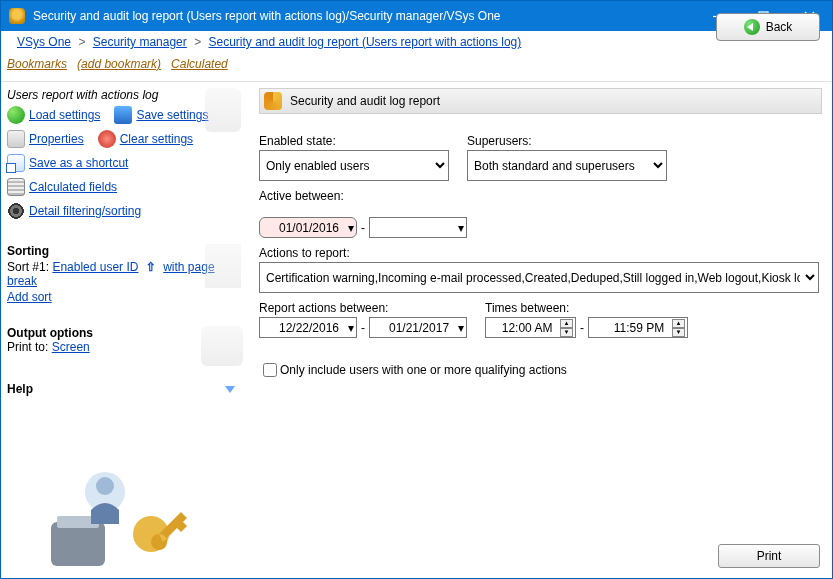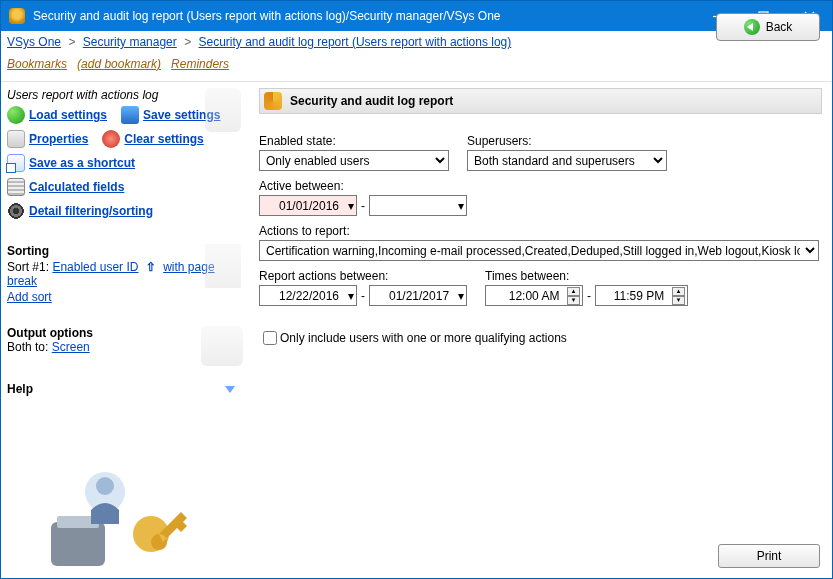--- a/index.html
+++ b/index.html
@@ -4,58 +4,58 @@
 <style>
   * { box-sizing: border-box; font-family: "Segoe UI", Tahoma, sans-serif; font-size: 12px; }
   html, body { margin: 0; padding: 0; background: #fff; }
   #window { width: 833px; height: 579px; border: 1px solid #0064b8; display: flex; flex-direction: column; }
   #titlebar { height: 30px; background: #0a78d6; color: #fff; display: flex; align-items: center; padding: 0 0 0 8px; }
   #titlebar .icon { width: 16px; height: 16px; background: radial-gradient(circle at 50% 40%, #f6c649 35%, #c88b0a 70%); border-radius: 4px; margin-right: 8px; }
   #titlebar .title { flex: 1; white-space: nowrap; overflow: hidden; }
   #wbtns { display: flex; }
   .wbtn { width: 46px; height: 30px; display: flex; align-items: center; justify-content: center; color: #fff; }
   .wbtn svg { width: 11px; height: 11px; stroke: #fff; fill: none; stroke-width: 1.2; }
-  #breadcrumb { padding: 4px 6px; background: #fff; }
+  #breadcrumb { padding: 4px 16px; background: #fff; }
   #breadcrumb a { color: #0047c2; text-decoration: underline; }
   #breadcrumb .sep { color: #666; margin: 0 4px; }
   #bookbar { padding: 4px 6px 10px 6px; display: flex; gap: 10px; }
   #bookbar a { color: #a16207; text-decoration: underline; font-style: italic; }
   #content { flex: 1; display: flex; overflow: hidden; border-top: 1px solid #e3e3e3; }
   #left { width: 248px; padding: 6px 4px 6px 6px; position: relative; }
   #right { flex: 1; padding: 6px 10px; position: relative; display: flex; flex-direction: column; }
   #backbtn { position: absolute; top: -40px; right: 12px; width: 104px; height: 28px; background: linear-gradient(#fdfdfd, #e7e7e7); border: 1px solid #8c8c8c; border-radius: 4px; display: flex; align-items: center; justify-content: center; gap: 6px; }
   #backbtn .bicon { width: 16px; height: 16px; background: radial-gradient(circle at 30% 30%, #7ae27a, #1a9a1a); border-radius: 50%; position: relative; }
   #backbtn .bicon:after { content:""; position:absolute; left:3px; top:4px; width:0;height:0; border-top:4px solid transparent; border-bottom:4px solid transparent; border-right:6px solid #fff; }
   .section-head { font-weight: bold; margin-top: 8px; }
   .subtitle { font-style: italic; }
-  .toolrow { display: flex; align-items: center; height: 22px; gap: 4px; margin: 2px 0; font-weight: bold; }
+  .toolrow { display: flex; align-items: center; height: 22px; gap: 4px; margin: 2px 0; }
   .lnk { color: #0047c2; text-decoration: underline; cursor: pointer; }
   .ticon { width: 18px; height: 18px; border-radius: 3px; flex: 0 0 18px; display:inline-block; }
   .ic-load { background: radial-gradient(circle at 30% 30%, #8ce86a, #1a9a1a); border-radius:50%; }
   .ic-save { background: linear-gradient(#5cb3ff,#2769c5); }
   .ic-prop { background: linear-gradient(#f1f1f1,#cfcfcf); border:1px solid #aaa; }
   .ic-clear { background: radial-gradient(circle at 50% 50%, #ff8b7e, #c53021); border-radius:50%; }
   .ic-shortcut { background: linear-gradient(#fff,#cfe4ff); border:1px solid #7aa6ff; position:relative;}
   .ic-shortcut:after{content:"";position:absolute;left:-2px;bottom:-2px;width:8px;height:8px;border:1px solid #2769c5;background:#fff;}
   .ic-design { background: linear-gradient(#fff,#dcdcdc); border:1px solid #aaa; }
   .ic-calc { background: repeating-linear-gradient(#eee,#eee 2px,#bbb 2px,#bbb 4px); border:1px solid #888; }
   .ic-filter { background: radial-gradient(circle, #333 25%, #777 26% 45%, #333 46% 60%, transparent 61%); }
   .watermark { width: 36px; height: 44px; position: absolute; right: 4px; opacity: .35; }
   .wm-tools { top: 0; background: linear-gradient(#eee,#cfcfcf); border-radius:6px; position:absolute; }
   .wm-sort { top: 0; background: linear-gradient(#eee,#d6d6d6); }
   .wm-print { top: 0; width:42px;height:40px;background: linear-gradient(#eee,#cfcfcf); border-radius:6px;}
   .lg-img { width: 140px; height: 120px; position: absolute; left: 46px; bottom: 6px; opacity: .95; }
-  #rpt-head { background: linear-gradient(#f4f4f4,#e3e3e3); border:1px solid #cfcfcf; height:26px; display:flex; align-items:center; gap:8px; padding:0 4px; font-weight:bold;}
+  #rpt-head { background: linear-gradient(#f4f4f4,#e3e3e3); border:1px solid #cfcfcf; height:26px; display:flex; align-items:center; gap:8px; padding:0 4px; font-weight:normal;}
   #rpt-head .ricon { width:18px;height:18px;background: conic-gradient(#f2c23c, #e0830d); border-radius:4px;}
   .frow { display:flex; gap:18px; margin-top:20px; }
   .fcol { display:flex; flex-direction:column; }
   label.flab { margin-bottom:2px; }
-  select.sel { height:21px; border:1px solid #777; background:#fff; padding:0 2px;}
+  select.sel { height:31px; border:1px solid #777; background:#fff; padding:0 2px;}
   .datewrap { display:flex; align-items:center; height:21px; border:1px solid #777; background:#fff; padding:0 2px 0 14px; gap:4px;}
-  .datewrap.accent { background:#ffe8e8; }
+  .datewrap.accent { background:#ffe8e8;border-radius:6px; }
   .datewrap input { border:0; background:transparent; width:70px; text-align:center; outline:none; }
   .spin { width:13px; display:flex; flex-direction:column; }
   .spin .s { width:13px;height:9px;border:1px solid #888;background:#f1f1f1;font-size:7px;line-height:6px;text-align:center;}
   .dash { margin: 0 4px; }
   .chk { display:flex; align-items:center; gap:0; margin-top:22px;}
   .chk input { width:14px; height:14px; }
   #printbtn { position:absolute; right:12px; bottom:10px; width:102px; height:24px; background: linear-gradient(#fdfdfd,#e7e7e7); border:1px solid #8c8c8c; border-radius:3px; }
   .relblock{ position:relative; }
   .arrow-down { display:inline-block; width:0;height:0;border-left:5px solid transparent;border-right:5px solid transparent;border-top:7px solid #6aa7ff; margin-left:6px; vertical-align:middle;}
   .sortline { margin-top:2px; }
@@ -93,21 +93,21 @@
     <span class="sep">&gt;</span>
     <a href="#">Security manager</a>
     <span class="sep">&gt;</span>
     <a href="#">Security and audit log report (Users report with actions log)</a>
   </div>
 
   <div style="position:relative;">
     <div id="bookbar">
       <a href="#">Bookmarks</a>
       <a href="#">(add bookmark)</a>
-      <a href="#">Reminders</a>
+      <a href="#">Calculated</a>
     </div>
     <button id="backbtn">
       <span class="bicon"></span>
       <span>Back</span>
     </button>
   </div>
 
   <div id="content">
 
     <div id="left">
@@ -155,21 +155,21 @@
         </div>
         <div class="sortline">
           <a class="lnk">Add sort</a>
         </div>
       </div>
 
       <div class="relblock" style="margin-top:22px;">
         <div class="section-head">Output options</div>
         <span class="watermark wm-print" style="right:2px;"></span>
         <div>
-          <span>Both to:</span>
+          <span>Print to:</span>
           <a class="lnk">Screen</a>
         </div>
       </div>
 
       <div style="margin-top:28px;">
         <span class="section-head">Help</span>
         <span class="arrow-down" style="float:right; margin-right:10px; margin-top:4px;"></span>
       </div>
 
       <svg class="lg-img" viewBox="0 0 140 120">
@@ -199,21 +199,21 @@
           </select>
         </div>
         <div class="fcol" style="width:200px;">
           <label class="flab">Superusers:</label>
           <select class="sel">
             <option>Both standard and superusers</option>
           </select>
         </div>
       </div>
 
-      <div class="fcol" style="margin-top:8px;">
+      <div class="fcol" style="margin-top:8px;gap:12px;">
         <label class="flab">Active between:</label>
         <div style="display:flex;align-items:center;">
           <div class="datewrap accent">
             <input value="01/01/2016" style="">
             <span>▾</span>
           </div>
           <span class="dash">-</span>
           <div class="datewrap">
             <input value="" style="">
             <span>▾</span>
@@ -239,29 +239,29 @@
             <span class="dash">-</span>
             <div class="datewrap">
               <input value="01/21/2017" style="">
               <span>▾</span>
             </div>
           </div>
         </div>
         <div class="fcol">
           <label class="flab">Times between:</label>
           <div style="display:flex;align-items:center;">
-            <div class="datewrap" style="padding-left:19px;">
+            <div class="datewrap" style="padding-left:12px;">
               <input style="width: 58px;" value="12:00 AM">
               <span class="spin">
                   <span class="s">▴</span>
                   <span class="s">▾</span>
                 </span>
             </div>
             <span class="dash">-</span>
-            <div class="datewrap" style="padding-left:14px;">
+            <div class="datewrap" style="padding-left:21px;">
               <input style="width: 58px;" value="11:59 PM">
               <span class="spin">
                   <span class="s">▴</span>
                   <span class="s">▾</span>
                 </span>
             </div>
           </div>
         </div>
       </div>
 

